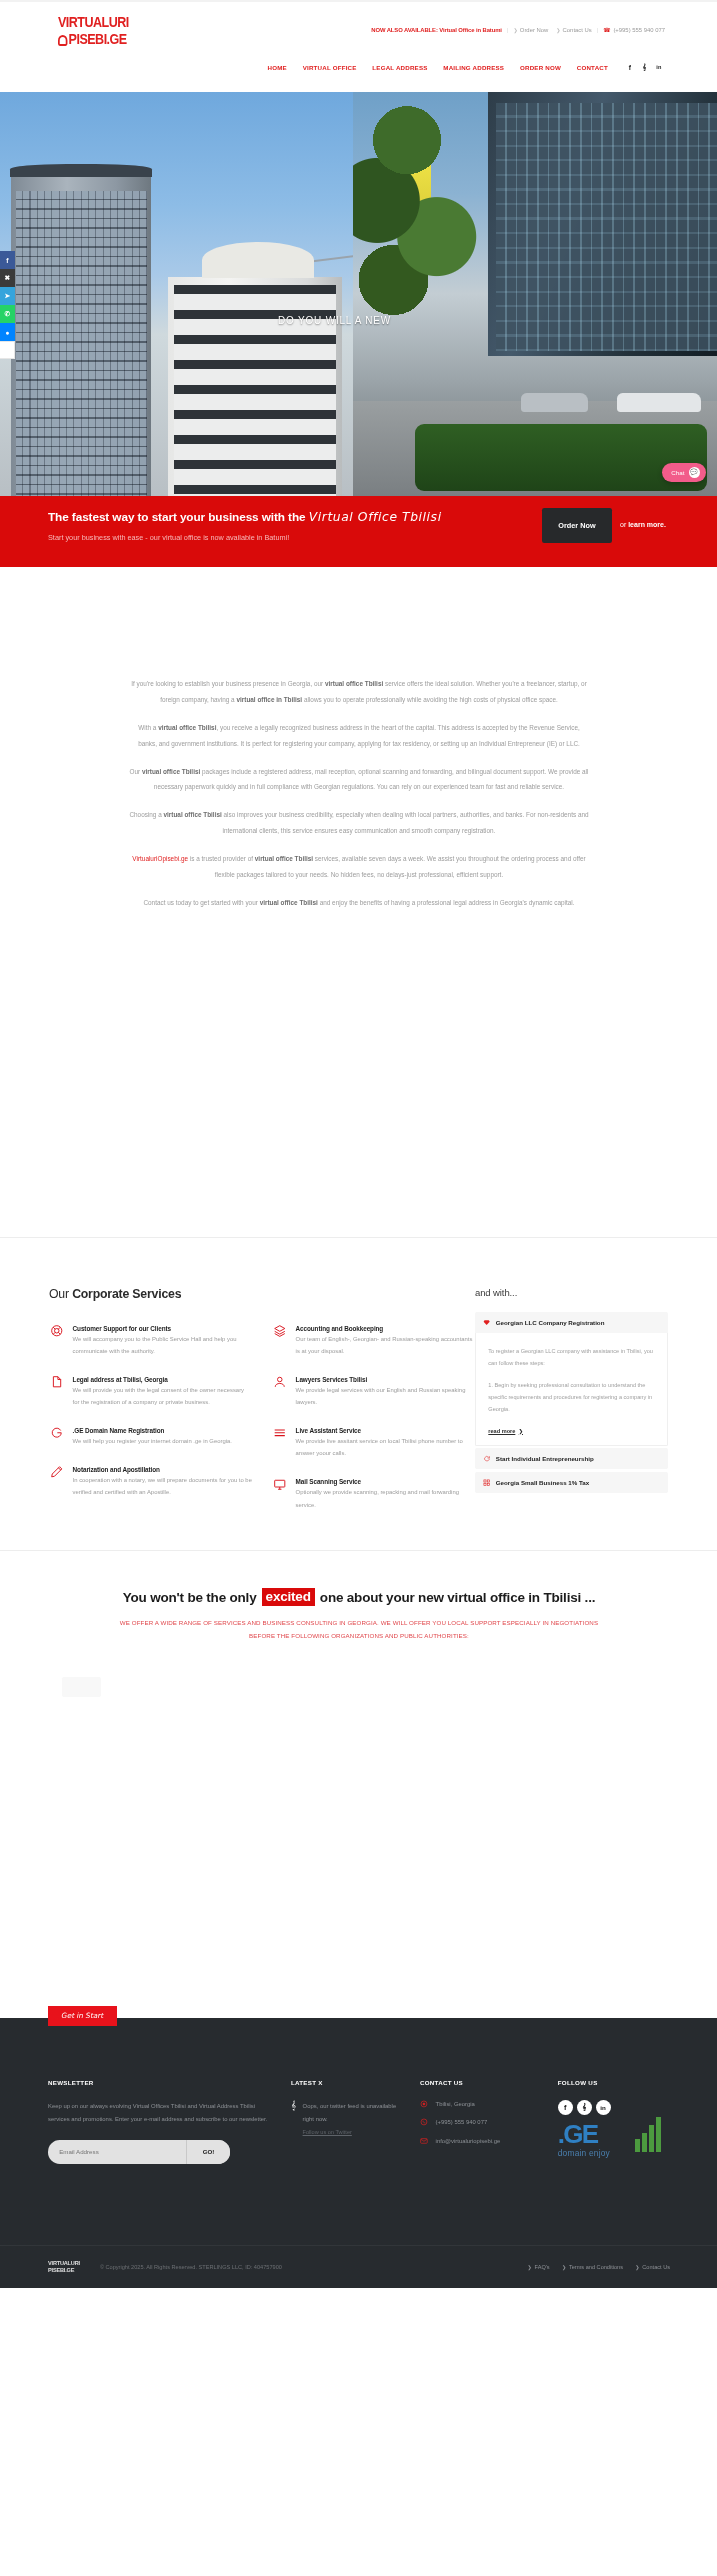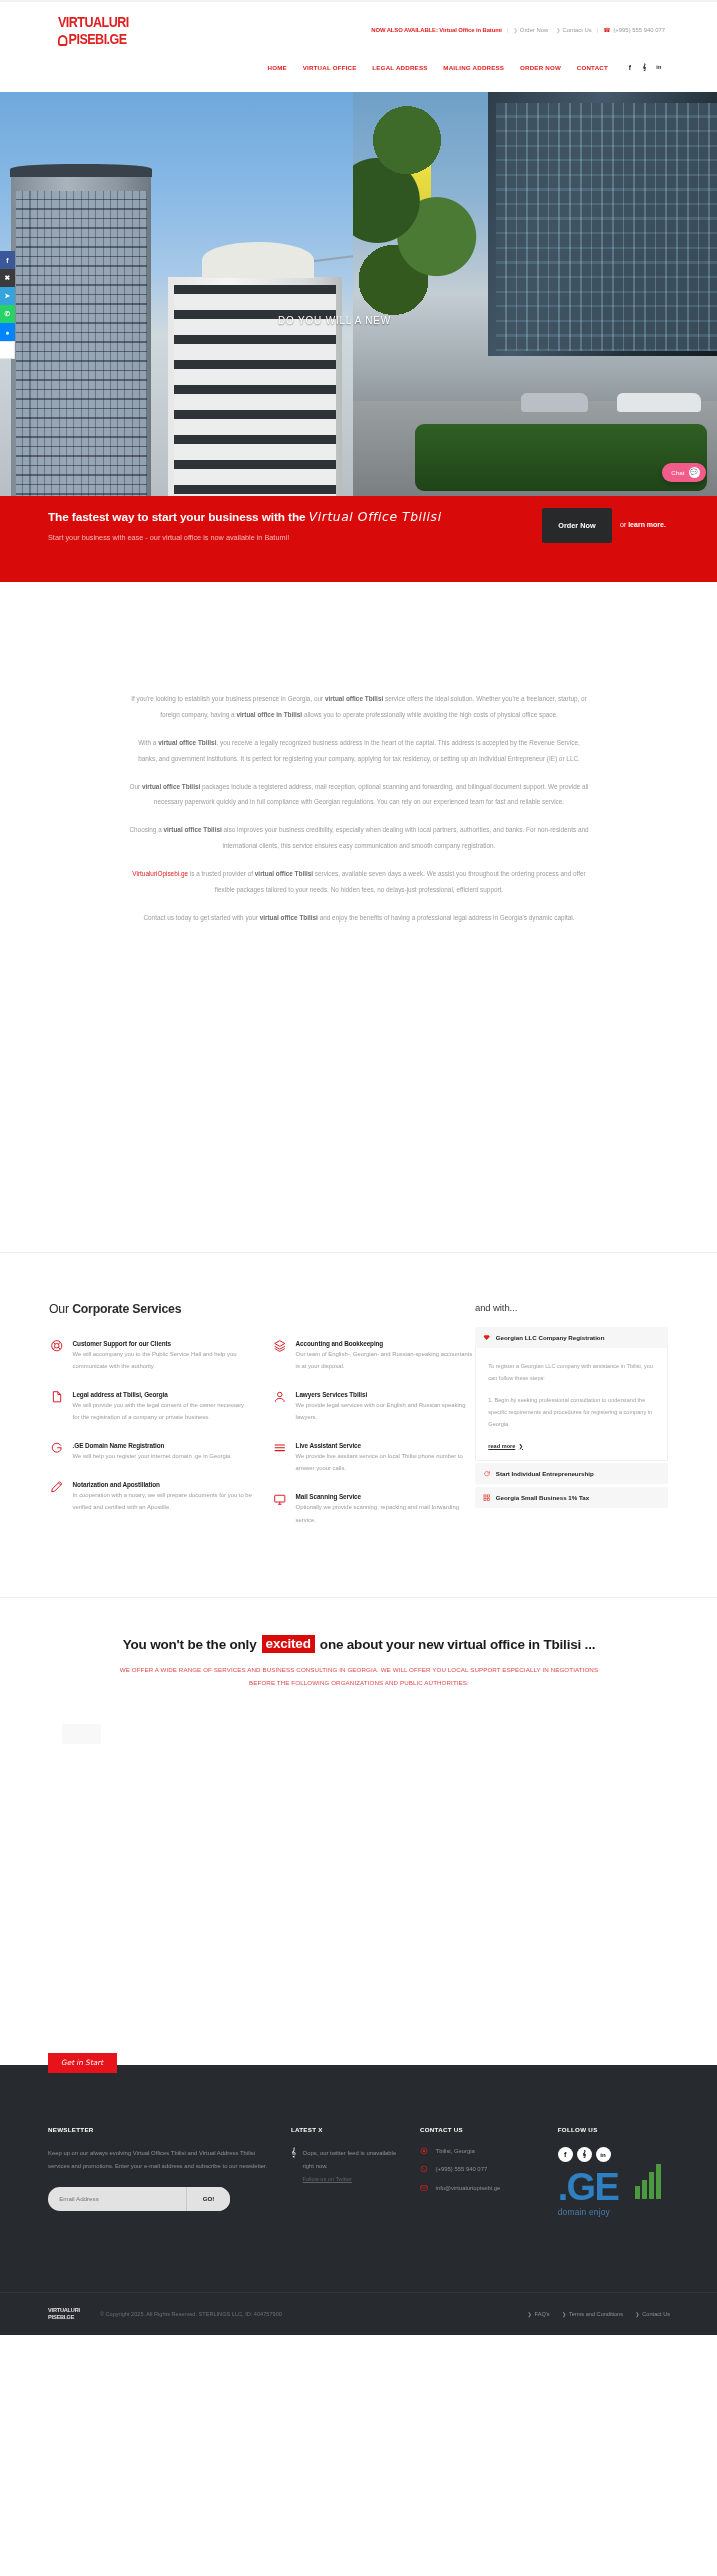--- a/index.html
+++ b/index.html
@@ -94,21 +94,21 @@
   .sr-wa{background:#25d366;}
   .sr-ms{background:#0084ff;}
   .sr-plus{background:#fff;color:#666;border:0.6px solid #e6e6e6;border-left:none;}
 
   .chat-btn{position:absolute;right:12.3px;bottom:14.6px;background:#f25c8a;color:#fff;border-radius:11.2px;
     padding:3.9px 5.6px 3.9px 9px;display:flex;align-items:center;gap:4.5px;font-size:6.2px;z-index:30;
     box-shadow:0 1.7px 5.6px rgba(0,0,0,.25);}
   .chat-btn .bubble{width:11.2px;height:11.2px;border-radius:50%;background:#fff;display:flex;align-items:center;justify-content:center;color:#f25c8a;font-size:6.2px;}
 
   
-  .ctabar{background:#d90a0a;height:86px;position:relative;}
+  .ctabar{background:#d90a0a;height:71px;position:relative;}
   .cta-h{position:absolute;left:48px;top:13.5px;color:#fff;font-size:11.8px;font-weight:bold;letter-spacing:-0.1px;
     font-family:"Liberation Sans Narrow","Liberation Sans",sans-serif;}
   .cta-h .script{font-family:"DejaVu Sans",sans-serif;font-weight:400;font-style:italic;font-size:12.3px;letter-spacing:0.6px;}
   .cta-sub{position:absolute;left:48px;top:37px;color:#f7b9b9;font-size:7.3px;
     font-family:"Liberation Sans Narrow","Liberation Sans",sans-serif;}
   .cta-btn{position:absolute;left:542px;top:12.3px;width:70px;height:35px;background:#27292b;color:#fff;
     border-radius:2.2px;display:flex;align-items:center;justify-content:center;font-size:7.3px;font-weight:bold;
     font-family:"Liberation Sans Narrow","Liberation Sans",sans-serif;}
   .cta-learn{position:absolute;left:620px;top:25px;color:#fff;font-size:7px;
     font-family:"Liberation Sans Narrow","Liberation Sans",sans-serif;}
@@ -149,21 +149,21 @@
     font-family:"Liberation Sans Narrow","Liberation Sans",sans-serif;}
   .acc-head .ai{color:#e02020;width:7.9px;display:flex;align-items:center;justify-content:center;}
   .acc-head .ai svg{width:7.3px;height:7.3px;}
   .acc-body{background:#fff;border:0.6px solid #efefef;border-top:none;padding:12.3px 12.3px 10px 12.3px;}
   .acc-body p{font-size:5.6px;line-height:2.2;color:#a0a0a0;margin-bottom:9px;}
   .acc-more{font-size:5.6px;font-weight:bold;color:#2b2b2b;display:inline-flex;align-items:center;gap:3.4px;}
   .acc-more .c{color:#2b2b2b;font-size:5px;}
   .acc-gap{height:2.8px;}
 
   
-  .exc-wrap{border-top:0.6px solid #ededed;margin-top:54px;padding:37px 0 0 0;text-align:center;}
+  .exc-wrap{border-top:0.6px solid #ededed;margin-top:22px;padding:37px 0 0 0;text-align:center;}
   .exc-h{font-size:13.5px;font-weight:bold;color:#1c1c1c;letter-spacing:-0.2px;
     font-family:"Liberation Sans Narrow","Liberation Sans",sans-serif;}
   .exc-mark{background:#d90a0a;color:#fff;padding:1.7px 3.9px;margin:0 1.7px;display:inline-block;}
   .exc-p{margin:10px auto 0;width:505px;color:#e0474c;font-size:6.2px;line-height:2.1;letter-spacing:0.1px;
     text-transform:uppercase;font-family:"Liberation Sans Narrow","Liberation Sans",sans-serif;}
   .logos-row{height:34px;margin-top:28px;display:flex;align-items:center;justify-content:flex-start;padding-left:62px;gap:22.4px;opacity:.18;}
   .logo-ph{width:39px;height:20px;border-radius:1.7px;background:#d8d8d8;}
   .exc-spacer{height:314px;}
 
   
@@ -187,21 +187,21 @@
   .tw-ico{color:#fff;font-size:8.4px;line-height:1;margin-top:1.1px;}
   .tw-txt{color:#8d9196;font-size:5.9px;line-height:2.2;}
   .tw-follow{color:#5e6369;font-size:5.6px;margin-top:3.4px;display:block;}
   .ct-row{display:flex;align-items:center;gap:7.3px;margin-bottom:10px;}
   .ct-ico{width:8.4px;height:8.4px;color:#e02020;display:flex;align-items:center;justify-content:center;}
   .ct-ico svg{width:7.9px;height:7.9px;}
   .ct-txt{color:#8d9196;font-size:5.9px;}
   .soc-row{display:flex;gap:3.9px;margin-bottom:6.7px;}
   .soc{width:15px;height:15px;border-radius:50%;background:#fff;color:#111;display:flex;align-items:center;justify-content:center;font-size:7.3px;font-weight:bold;}
   .ge-logo{margin-top:6.7px;position:relative;width:107px;height:67px;}
-  .ge-text{font-size:38px;font-weight:bold;color:#2f80c3;letter-spacing:-1.7px;line-height:1;
+  .ge-text{font-size:26px;font-weight:bold;color:#2f80c3;letter-spacing:-1.7px;line-height:1;
     font-family:"Liberation Sans", sans-serif;}
   .ge-bars{position:absolute;right:3.4px;top:-4.5px;display:flex;align-items:flex-end;gap:2.2px;height:35px;}
   .ge-bars i{display:block;width:5px;background:#4c9a3f;}
   .ge-sub{color:#4a7fae;font-size:8.4px;letter-spacing:0.2px;margin-top:1.1px;}
   .foot-spacer{height:34px;}
   .foot-bottom{border-top:0.6px solid #32363a;margin-top:22.4px;padding:14.6px 48px;display:flex;align-items:center;}
   .fb-logo{width:44px;opacity:.85;}
   .fb-l1,.fb-l2{color:#fff;font-size:5.6px;font-weight:bold;letter-spacing:-0.2px;line-height:1.15;
     font-family:"Liberation Sans Narrow","Liberation Sans",sans-serif;}
   .fb-copy{color:#6c7074;font-size:5.6px;margin-left:7.9px;

